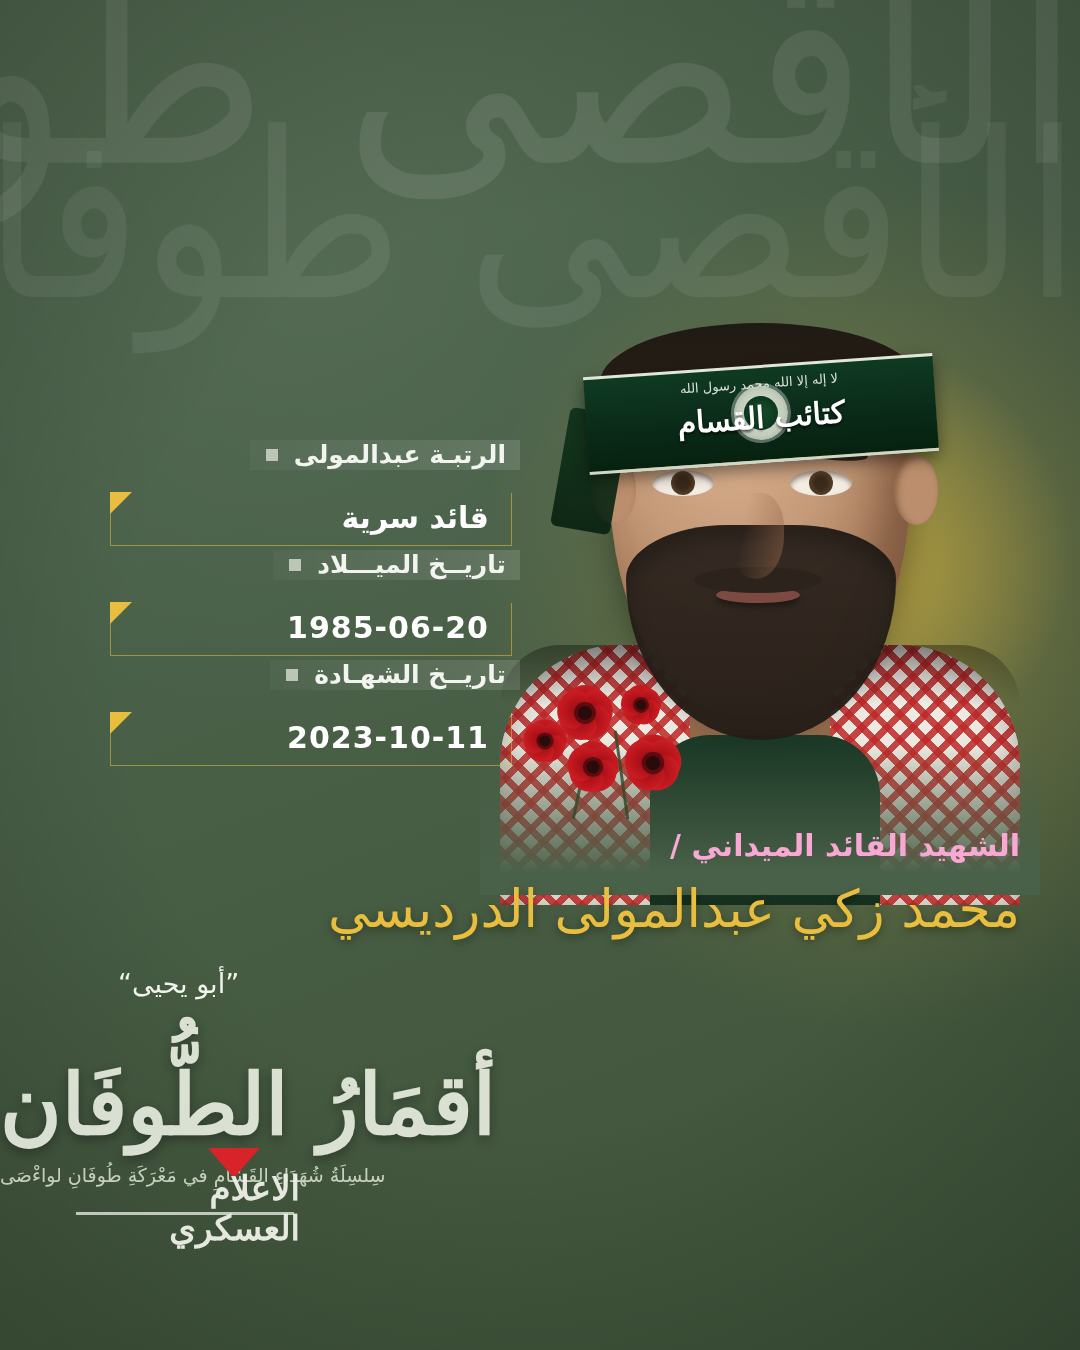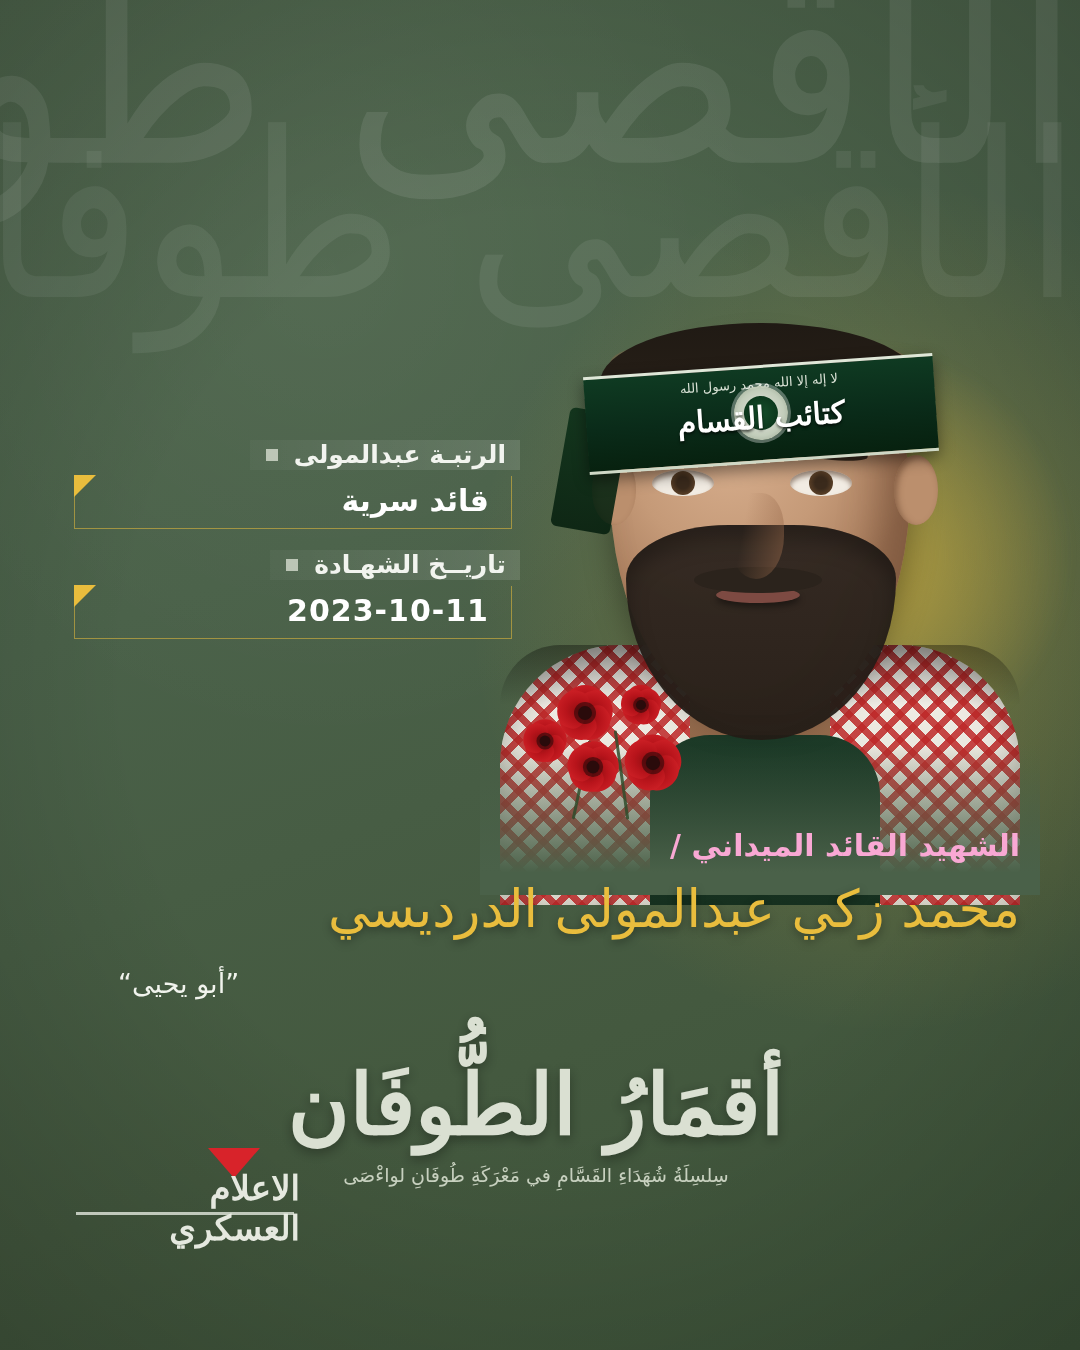--- a/index.html
+++ b/index.html
@@ -209,24 +209,23 @@
     position:absolute;right:0;top:0;height:30px;line-height:30px;
     padding:0 14px 0 44px;
     color:#f2f4ef;font-size:25px;font-weight:bold;letter-spacing:1px;
     background:linear-gradient(90deg, rgba(255,255,255,0.03) 0%, rgba(255,255,255,0.13) 100%);
   }
   .lbl:after{ 
     content:"";position:absolute;left:16px;top:9px;width:12px;height:12px;
     background:#cfd6c8;opacity:.85;
   }
   .valbox{
-    position:absolute;right:8px;top:36px;width:400px;height:52px;
+    position:absolute;right:8px;top:53px;width:400px;height:52px;
     border:1px solid rgba(233,189,61,.55);
     border-top:none;
-    padding-left:36px;
   }
   .valbox:before{ 
     content:"";position:absolute;left:-1px;top:-1px;
     border-left:22px solid #e9bd3d;border-bottom:22px solid transparent;
   }
   .val{
     position:absolute;right:22px;top:0;line-height:50px;
     color:#ffffff;font-size:30px;font-weight:bold;letter-spacing:1px;
   }
   .val.num{direction:ltr;unicode-bidi:bidi-override;}
@@ -244,21 +243,21 @@
   .unit{
     margin-top:14px;color:#f1f3ed;font-size:25px;letter-spacing:.3px;
   }
   .nickname{
     position:absolute;left:-2px;top:140px;
     color:#f1f3ed;font-size:27px;font-weight:normal;
   }
 
   
   .series{
-    position:absolute;left:0;right:8px;top:1055px;text-align:center;
+    position:absolute;left:0;right:8px;top:1055px;text-align:left;
   }
   .series .title{
     color:#e7ecdf;opacity:.92;
     font-family:"DejaVu Serif","Liberation Serif",serif;
     font-size:84px;font-weight:bold;letter-spacing:2px;
     text-shadow:0 4px 12px rgba(0,0,0,.35);
   }
   .series .sub{
     margin-top:10px;color:#dfe6d6;opacity:.85;font-size:19px;letter-spacing:.5px;
   }
@@ -373,20 +372,26 @@
 
 <div class="info">
 
   <div class="row">
     <div class="lbl">الرتبـة عبدالمولى</div>
     <div class="valbox">
       <div class="val">قائد سرية</div>
     </div>
   </div>
 
+  <div class="row">
+    <div class="lbl">تاريــخ الميـــلاد</div>
+    <div class="valbox">
+      <div class="val num">1985-06-20</div>
+    </div>
+  </div>
 
   <div class="row">
     <div class="lbl">تاريــخ الشهـادة</div>
     <div class="valbox">
       <div class="val num">2023-10-11</div>
     </div>
   </div>
 
 </div>
 

